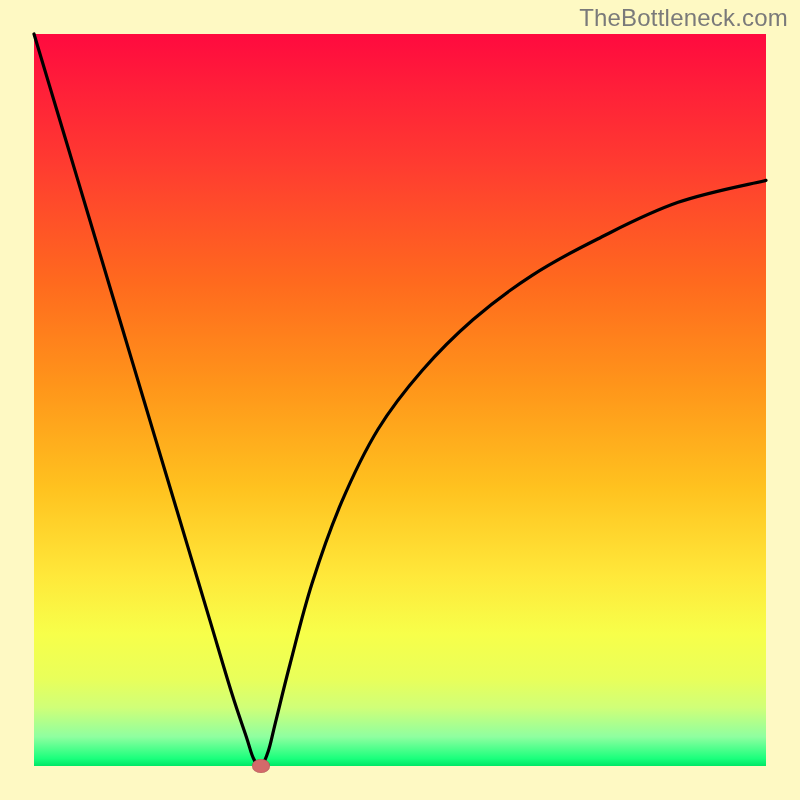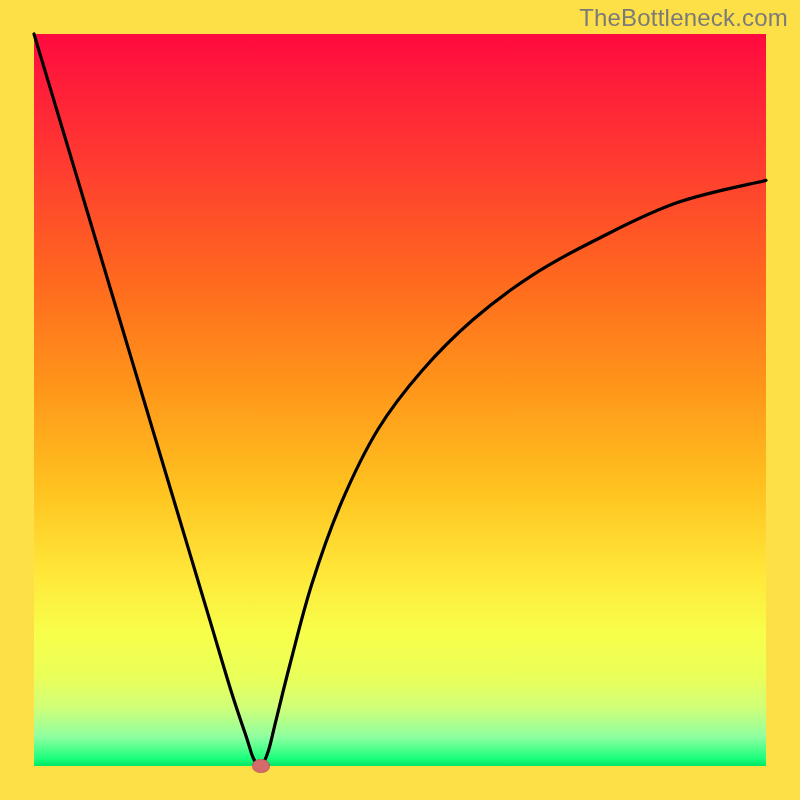--- a/index.html
+++ b/index.html
@@ -10,21 +10,21 @@
     background: #000;
     overflow: hidden;
     font-family: Arial, Helvetica, sans-serif;
   }
   .frame {
     position: absolute;
     top: 0;
     left: 0;
     width: 800px;
     height: 800px;
-    background: #fde047;
+    background: #fef9c3;
   }
   .watermark {
     position: absolute;
     top: 4px;
     right: 12px;
     color: #7a7a7a;
     font-size: 24px;
     font-weight: 400;
     letter-spacing: 0.2px;
     user-select: none;

